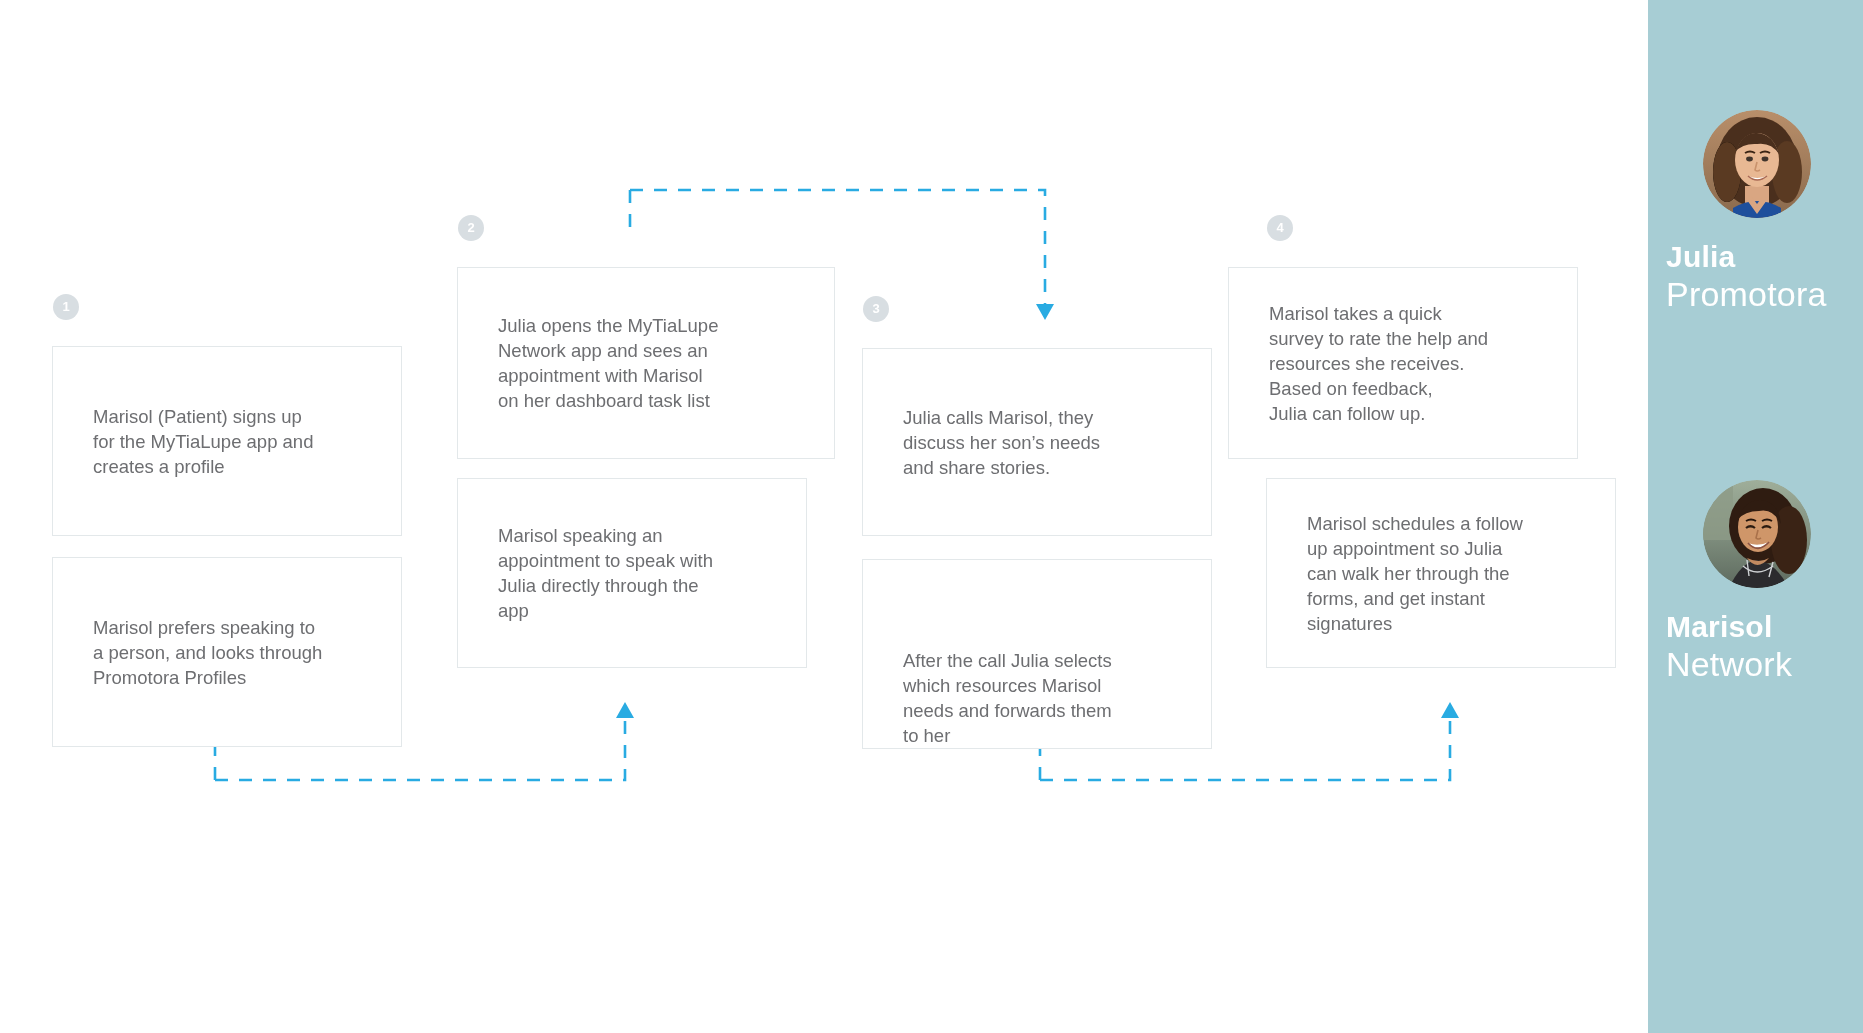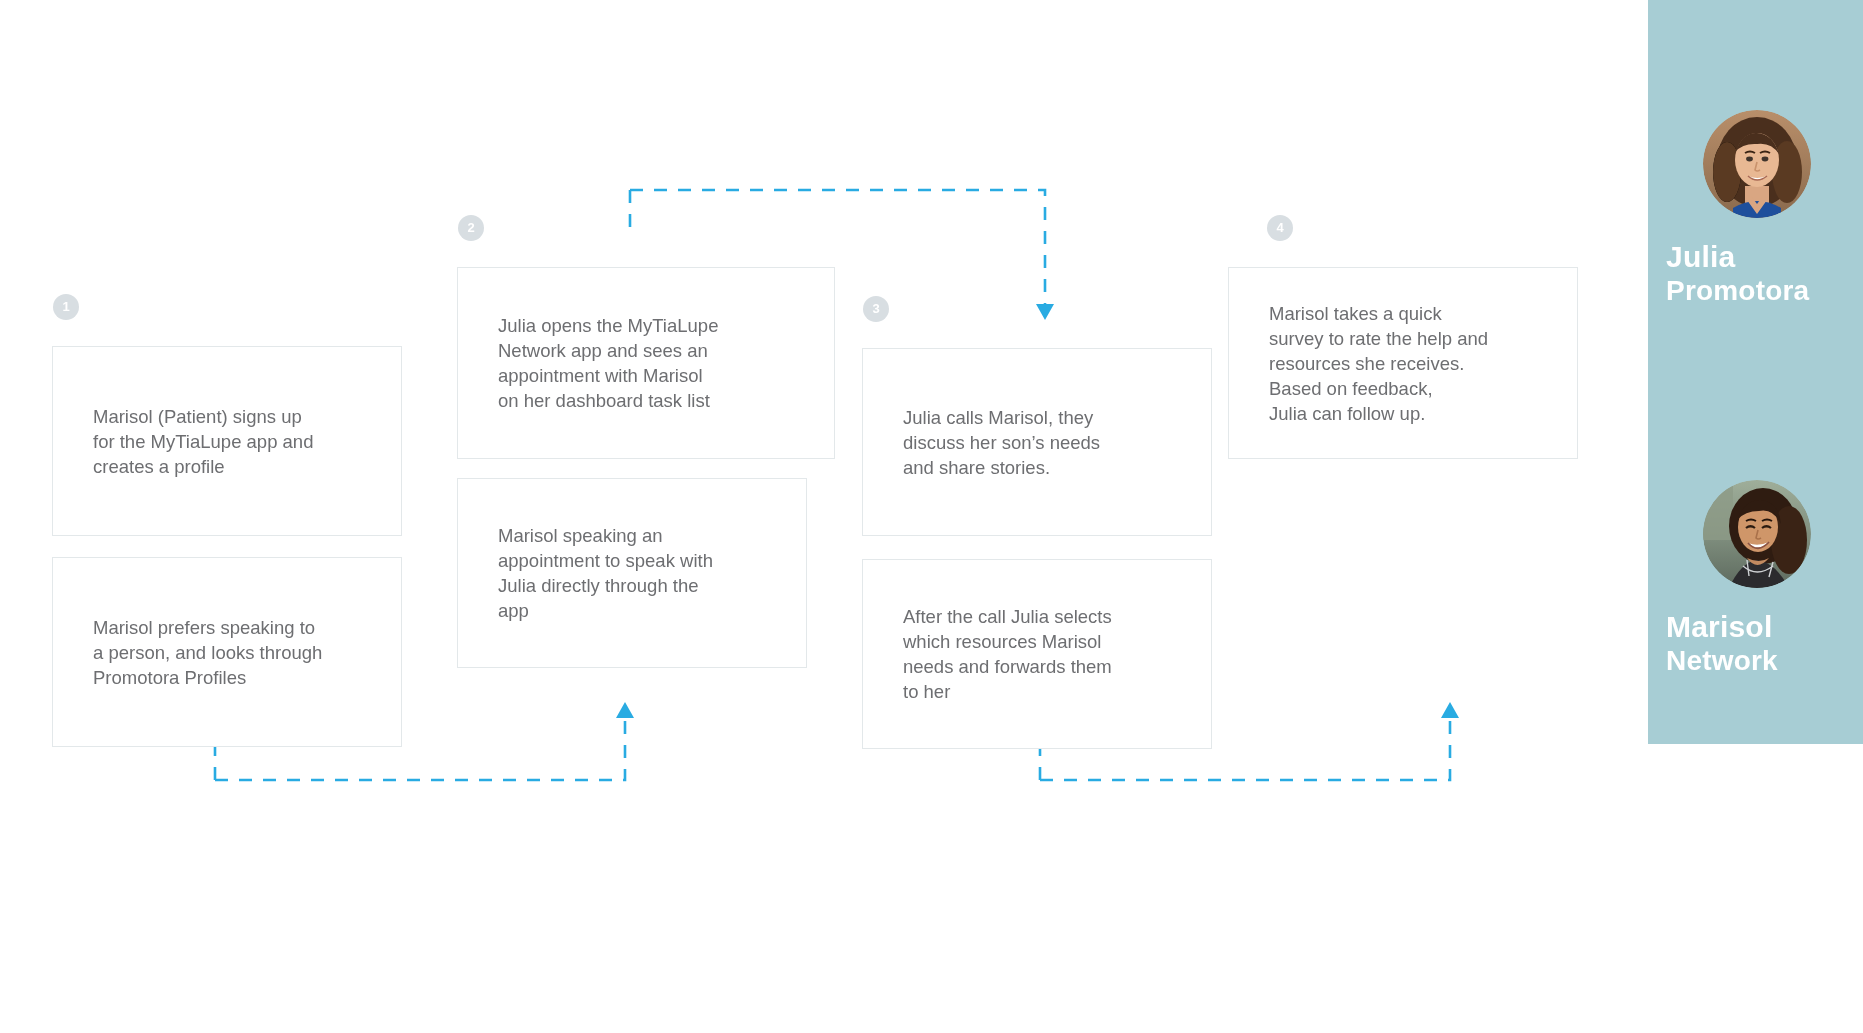--- a/index.html
+++ b/index.html
@@ -17,21 +17,21 @@
     background: #ffffff;
     overflow: hidden;
   }
 
   
   .persona-rail {
     position: absolute;
     top: 0;
     right: 0;
     width: 215px;
-    height: 744px;
+    height: 1033px;
     background: #a7cdd4;
     box-sizing: border-box;
   }
   .persona {
     position: absolute;
     left: 0;
     width: 215px;
     text-align: left;
   }
   .persona.julia { top: 110px; }
@@ -51,22 +51,22 @@
     margin-top: 22px;
     padding-left: 18px;
     font-size: 30px;
     font-weight: bold;
     color: #ffffff;
     line-height: 1.16;
     letter-spacing: 0.2px;
   }
   .persona-role {
     padding-left: 18px;
-    font-size: 28px;
-    font-weight: 700;
+    font-size: 34px;
+    font-weight: 400;
     color: #ffffff;
     line-height: 1.16;
     letter-spacing: 0.2px;
   }
 
   
   .step-badge {
     position: absolute;
     width: 26px;
     height: 26px;
@@ -161,37 +161,44 @@
   </div>
 
   <div class="step-badge" style="left:863px; top:296px;">3</div>
 
   <div class="card" style="left:862px; top:348px; width:350px; height:188px;">
     <div class="card-text">Julia calls Marisol, they
 discuss her son’s needs
 and share stories.</div>
   </div>
 
-  <div class="card" style="left:862px; top:559px; width:350px; height:190px;">
+  <div class="card" style="left:862px; top:559px; width:350px; height:190px;align-items:flex-end;">
     <div class="card-text">After the call Julia selects
 which resources Marisol
 needs and forwards them
 to her</div>
   </div>
 
   <div class="step-badge" style="left:1267px; top:215px;">4</div>
 
   <div class="card" style="left:1228px; top:267px; width:350px; height:192px;">
     <div class="card-text">Marisol takes a quick
 survey to rate the help and
 resources she receives.
 Based on feedback,
 Julia can follow up.</div>
   </div>
 
+  <div class="card" style="left:1266px; top:478px; width:350px; height:190px;">
+    <div class="card-text">Marisol schedules a follow
+up appointment so Julia
+can walk her through the
+forms, and get instant
+signatures</div>
+  </div>
 
   <div class="persona-rail">
 
     <div class="persona julia">
       <div class="avatar">
         <svg width="108" height="108" viewBox="0 0 108 108" aria-hidden="true">
           <defs>
             <clipPath id="clipJ">
                 <circle cx="54" cy="54" r="54"></circle>
               </clipPath>

